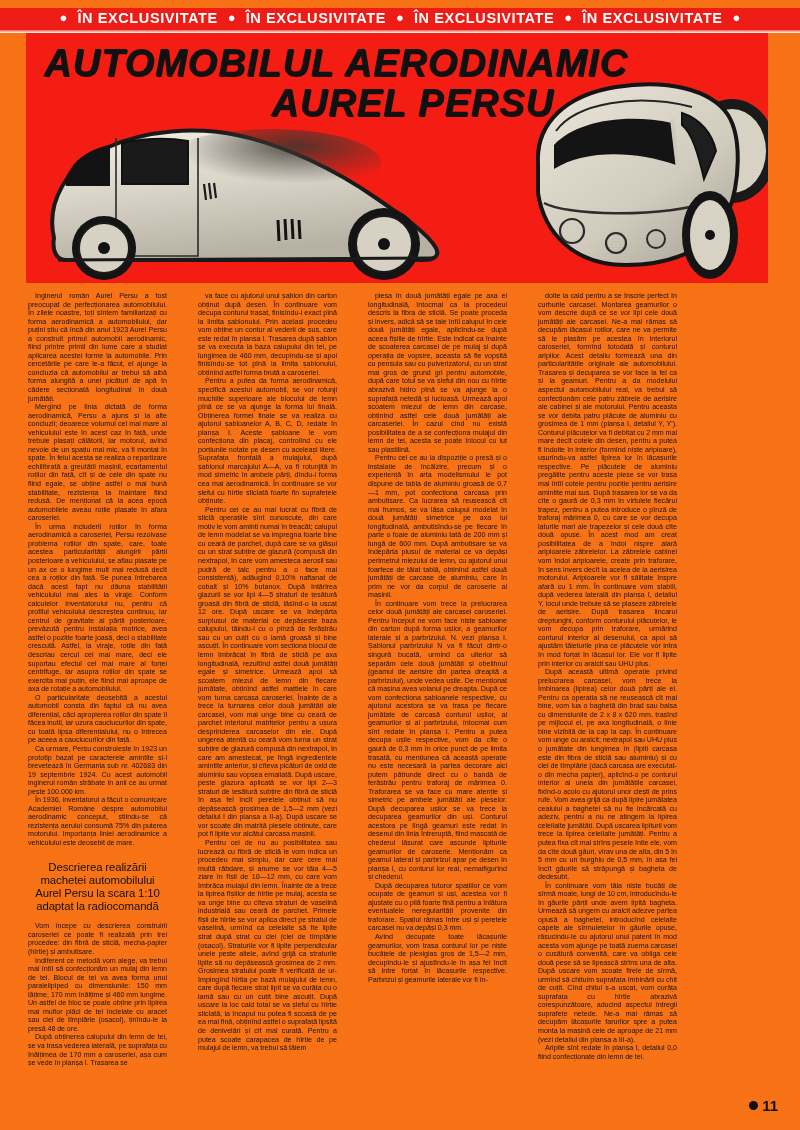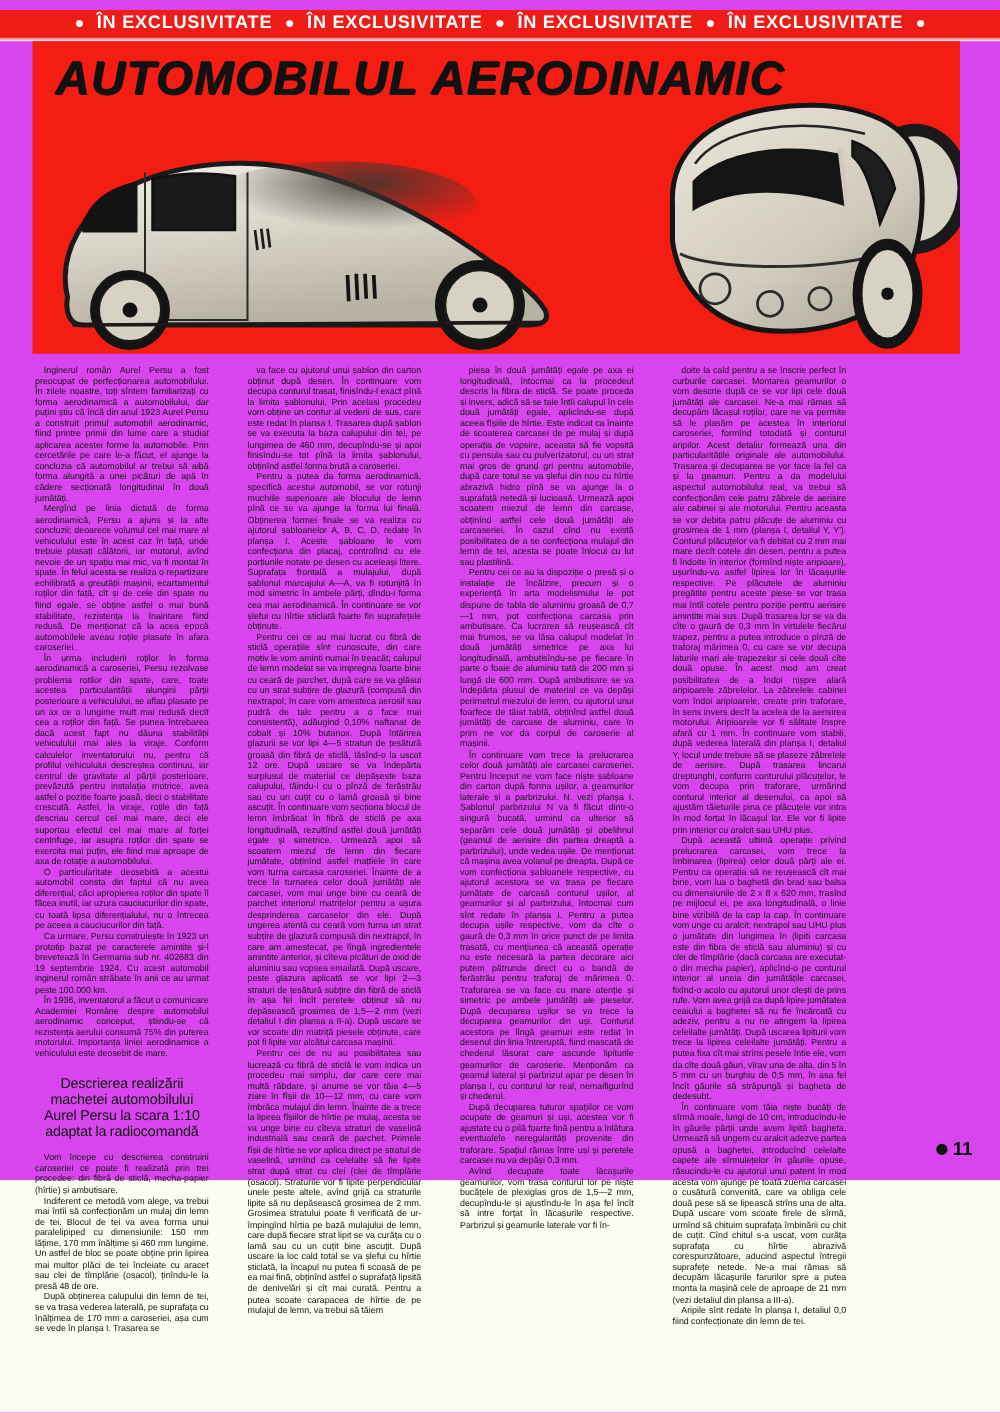--- a/index.html
+++ b/index.html
@@ -3,21 +3,21 @@
 <meta charset="utf-8">
 <style>
   html,body{margin:0;padding:0;}
   body{
     width:800px;height:1130px;
     background:#fdfcf2;
     font-family:"Liberation Sans", sans-serif;
     overflow:hidden;
     position:relative;
   }
-  .page{position:relative;width:800px;height:944px;background:#d946ef;}
+  .page{position:relative;width:800px;height:1130px;background:#f97316;}
 
   
   .banner{
     position:absolute;left:0;top:8px;width:800px;height:22px;
     background:#ef1c16;
     display:flex;align-items:center;justify-content:center;
     overflow:hidden;
     box-shadow:0 1px 0 #b71008;
   }
   .banner-inner{
@@ -217,20 +217,21 @@
 
       <g>
         <ellipse cx="214" cy="162" rx="28" ry="44" fill="#141414"></ellipse>
         <ellipse cx="214" cy="162" rx="20" ry="35" fill="#d8d3c5"></ellipse>
         <circle cx="214" cy="162" r="5" fill="#121212"></circle>
       </g>
     </svg>
 
     <div class="hero-title">
       <div class="l1">AUTOMOBILUL AERODINAMIC</div>
+      <div class="l2">AUREL PERSU</div>
     </div>
   </div>
 
   <div class="cols">
     <div class="col c1" id="col1">
         <p>Inginerul român Aurel Persu a fost preocupat de perfecționarea automobilului. În zilele noastre, toți sîntem familiarizați cu forma aerodinamică a automobilului, dar puțini știu că încă din anul 1923 Aurel Persu a construit primul automobil aerodinamic, fiind printre primii din lume care a studiat aplicarea acestei forme la automobile. Prin cercetările pe care le-a făcut, el ajunge la concluzia că automobilul ar trebui să aibă forma alungită a unei picături de apă în cădere secționată longitudinal în două jumătăți.</p>
         <p>Mergînd pe linia dictată de forma aerodinamică, Persu a ajuns și la alte concluzii; deoarece volumul cel mai mare al vehiculului este în acest caz în față, unde trebuie plasați călătorii, iar motorul, avînd nevoie de un spațiu mai mic, va fi montat în spate. În felul acesta se realiza o repartizare echilibrată a greutății mașinii, ecartamentul roților din față, cît și de cele din spate nu fiind egale, se obține astfel o mai bună stabilitate, rezistența la înaintare fiind redusă. De menționat că la acea epocă automobilele aveau roțile plasate în afara caroseriei.</p>
         <p>În urma includerii roților în forma aerodinamică a caroseriei, Persu rezolvase problema rotilor din spate, care, toate acestea particularității alungirii părții posterioare a vehiculului, se aflau plasate pe un ax ce o lungime mult mai redusă decît cea a roților din față. Se punea întrebarea dacă acest fapt nu dăuna stabilității vehiculului mai ales la viraje. Conform calculelor inventatorului nu, pentru că profilul vehiculului descreștea continuu, iar centrul de gravitate al părții posterioare, prevăzută pentru instalația motrice, avea astfel o poziție foarte joasă, deci o stabilitate crescută. Astfel, la viraje, roțile din față descriau cercul cel mai mare, deci ele suportau efectul cel mai mare al forței centrifuge, iar asupra roților din spate se exercita mai puțin, ele fiind mai aproape de axa de rotație a automobilului.</p>
         <p>O particularitate deosebită a acestui automobil consta din faptul că nu avea diferențial, căci apropierea roților din spate îl făcea inutil, iar uzura cauciucurilor din spate, cu toată lipsa diferențialului, nu o întrecea pe aceea a cauciucurilor din față.</p>
         <p>Ca urmare, Persu construiește în 1923 un prototip bazat pe caracterele amintite și-l brevetează în Germania sub nr. 402683 din 19 septembrie 1924. Cu acest automobil inginerul român străbate în anii ce au urmat peste 100.000 km.</p>

